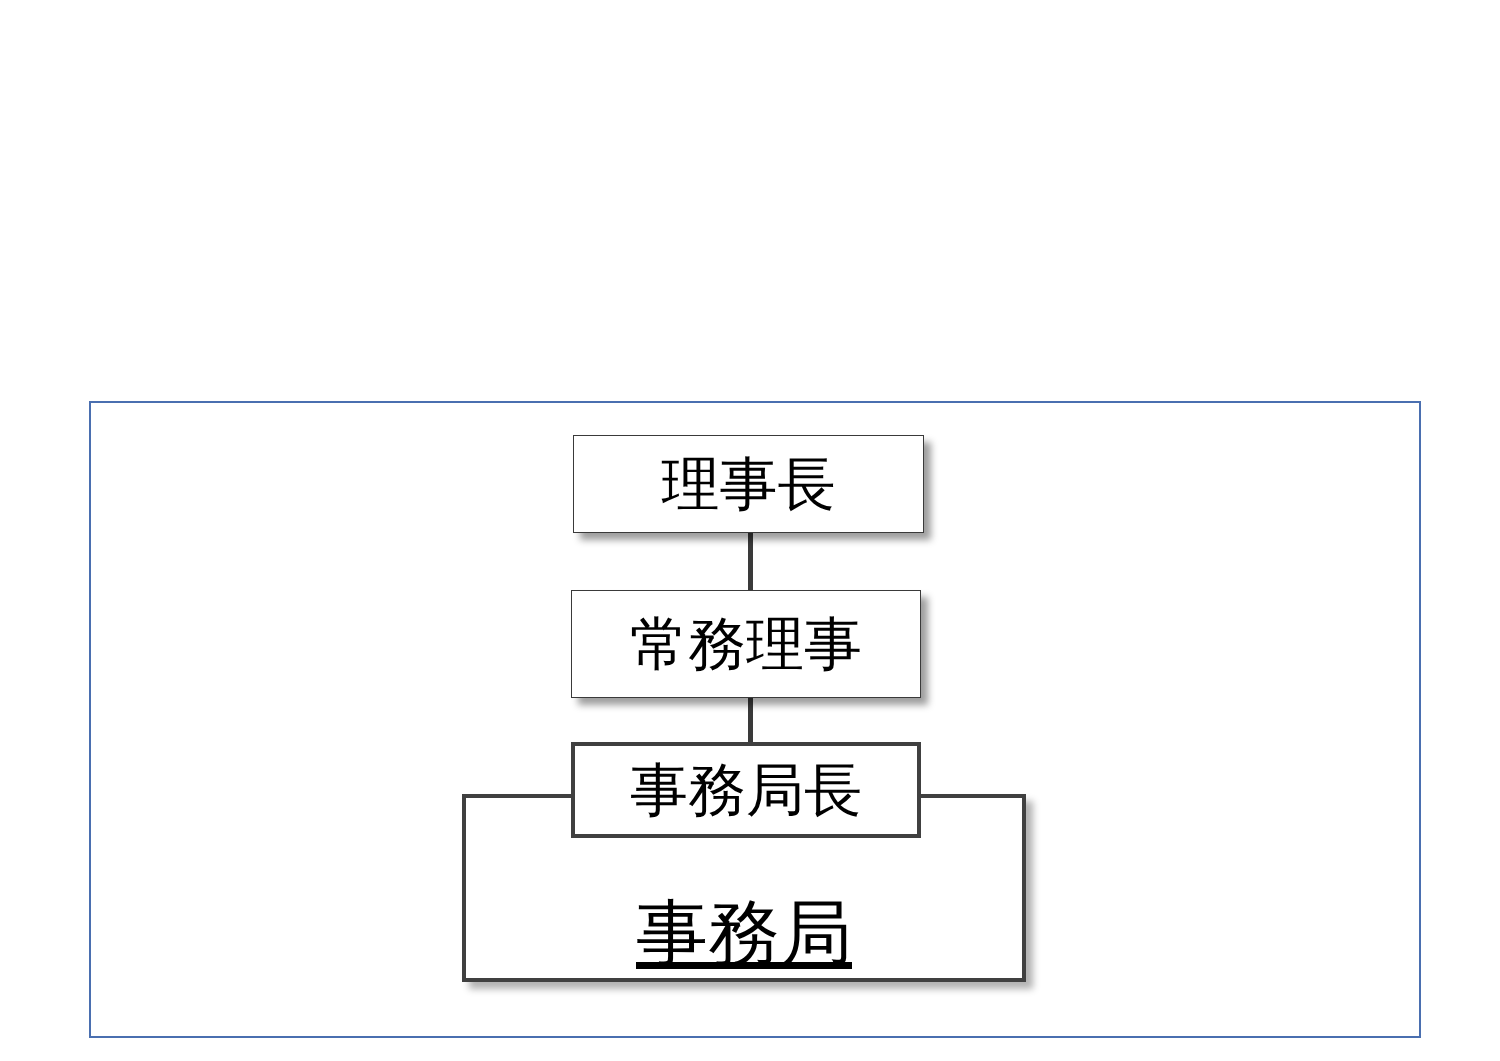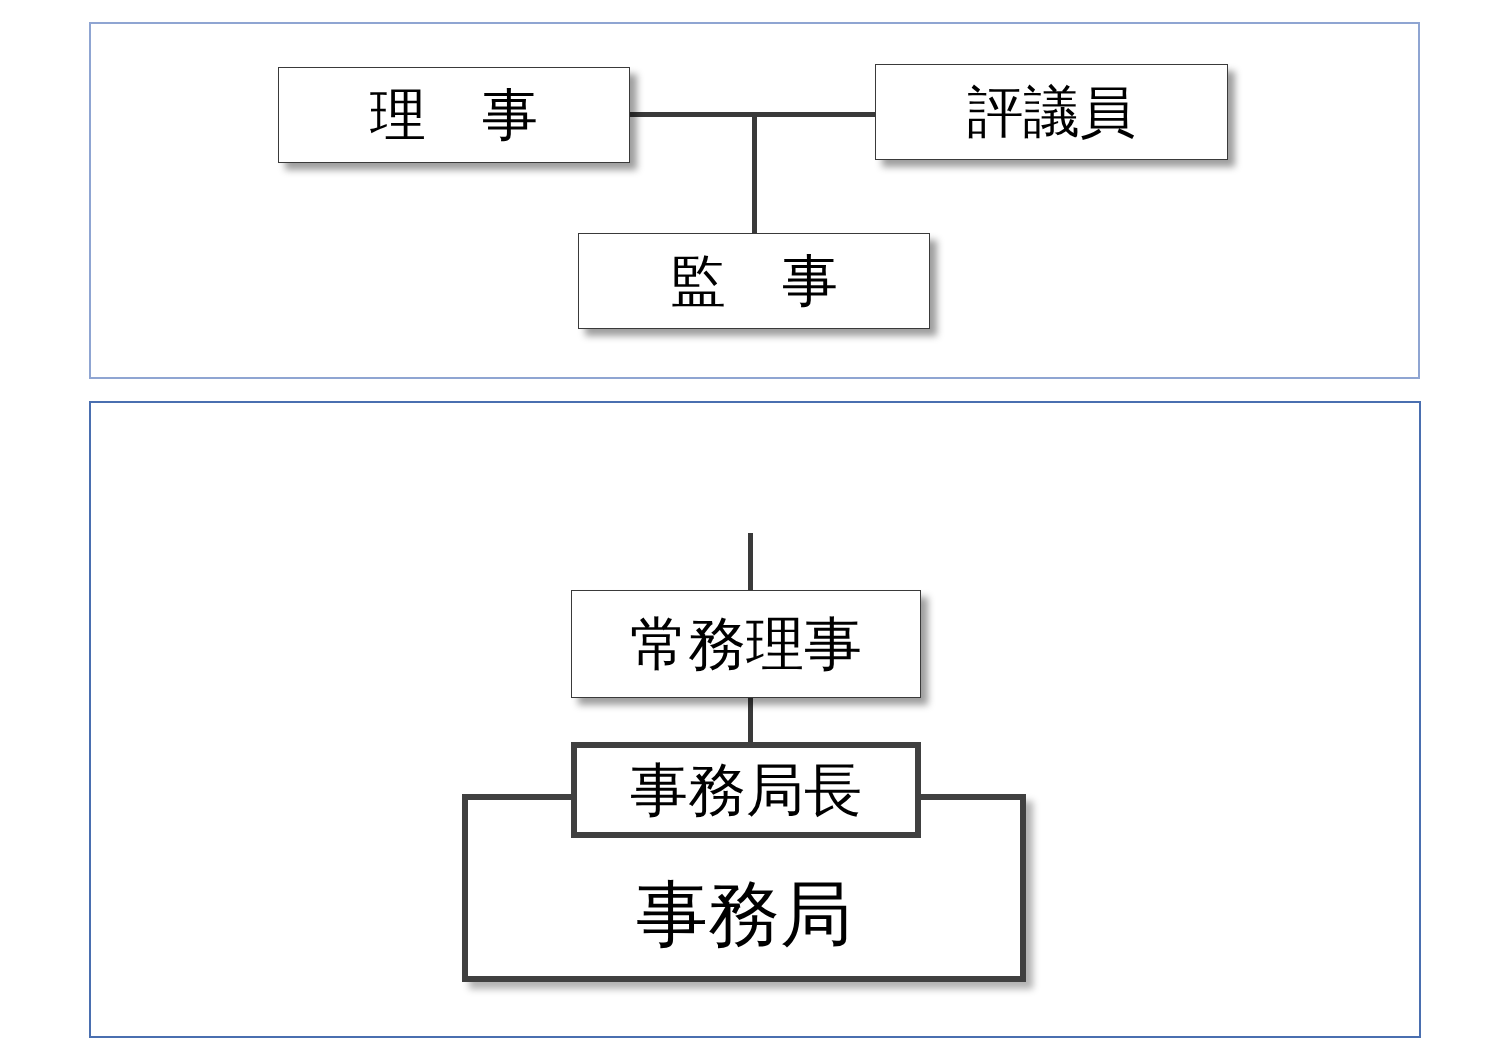--- a/index.html
+++ b/index.html
@@ -49,70 +49,55 @@
     align-items: center;
     justify-content: center;
     color: #000000;
     line-height: 1;
     white-space: pre;
   }
   .node.shadowed {
     box-shadow: 7px 7px 7px rgba(0,0,0,0.38);
   }
   .node.thin {
-    border: 6px solid #404040;
+    border: 4px solid #404040;
   }
 
   
   .conn {
     position: absolute;
     background: #3a3a3a;
   }
   .conn.h { height: 5px; }
   .conn.v { width: 5px; }
 
   
   .layer-lines  { z-index: 2; }
   .layer-bigbox { z-index: 3; }
   .layer-node   { z-index: 4; }
 </style>
 </head>
 <body>
 
 <div id="page">
 
-  <div class="panel" id="panel-governance">
-
-    <div class="conn h layer-lines" style="left:537px; top:88px; width:248px;"></div>
-
-    <div class="conn v layer-lines" style="left:661px; top:88px; height:122px;"></div>
-
-    <div class="node shadowed layer-node" style="left:187px; top:43px; width:352px; height:96px; font-size:56px;">
-      <span>理　事</span>
-    </div>
-
-    <div class="node shadowed layer-node" style="left:784px; top:40px; width:353px; height:96px; font-size:56px;">
-      <span>評議員</span>
-    </div>
-
-    <div class="node shadowed layer-node" style="left:487px; top:209px; width:352px; height:96px; font-size:56px;">
-      <span>監　事</span>
-    </div>
-  </div>
 
   <div class="panel" id="panel-secretariat">
 
     <div class="conn v layer-lines" style="left:657px; top:130px; height:60px;"></div>
 
     <div class="conn v layer-lines" style="left:657px; top:283px; height:60px;"></div>
 
-    <div class="node thin layer-bigbox" style="left:371px; top:391px; width:564px; height:188px; font-size:72px; align-items:flex-end; padding-bottom:26px; box-shadow:7px 7px 7px rgba(0,0,0,0.30);">
+    <div class="node thin layer-bigbox" style="left:371px; top:391px; width:564px; height:188px; font-size:72px; align-items:flex-end; padding-bottom:9px; box-shadow:7px 7px 7px rgba(0,0,0,0.30);text-decoration:underline;">
       <span>事務局</span>
     </div>
 
+    <div class="node shadowed layer-node" style="left:482px; top:32px; width:351px; height:98px; font-size:58px;">
+      <span>理事長</span>
+    </div>
 
     <div class="node shadowed layer-node" style="left:480px; top:187px; width:350px; height:108px; font-size:58px;">
       <span>常務理事</span>
     </div>
 
     <div class="node thin layer-node" style="left:480px; top:339px; width:350px; height:96px; font-size:58px;">
       <span>事務局長</span>
     </div>
   </div>
 

